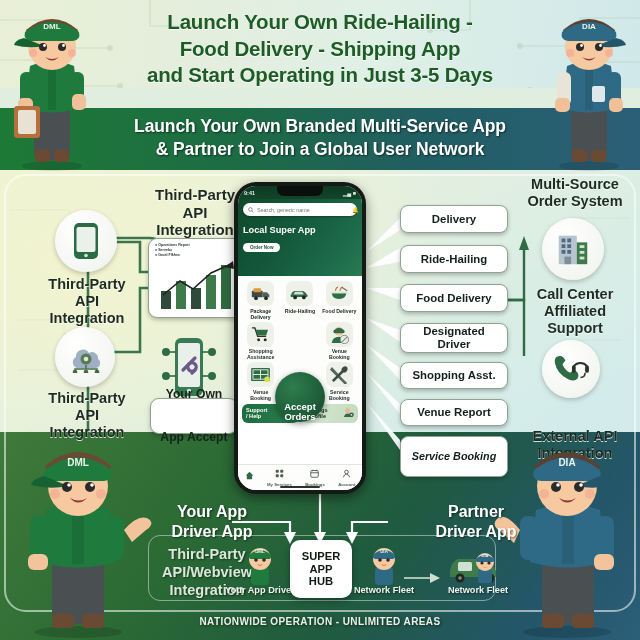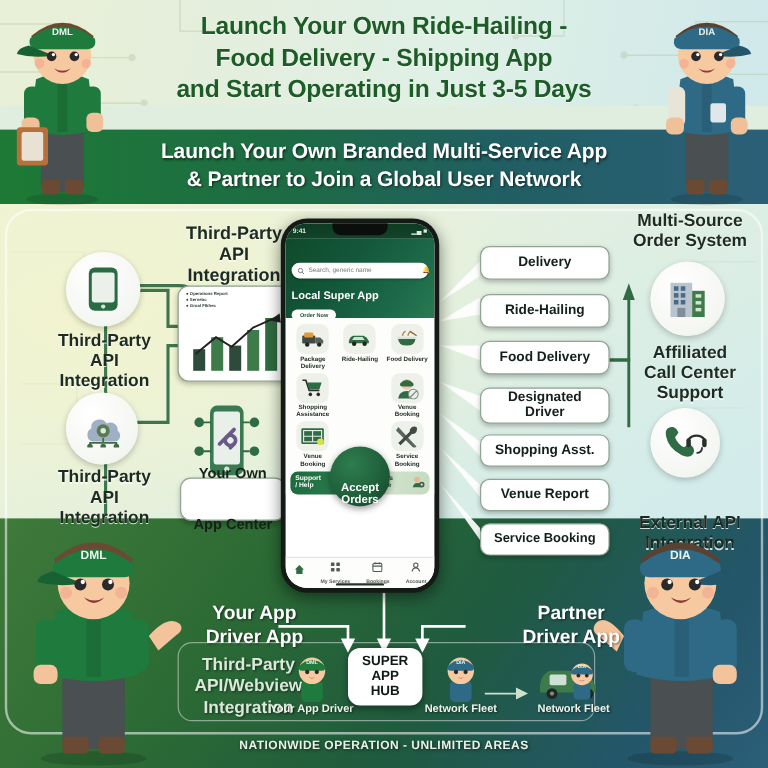--- a/index.html
+++ b/index.html
@@ -119,23 +119,23 @@
     color: #dfe9e0; font-size: 5.5px; font-weight: bold;
     display: flex; align-items: center; justify-content: space-between;
     padding: 0 6px;
   }
   .notch {
     position: absolute; left: 50%; transform: translateX(-50%); top: 0;
     width: 46px; height: 10px; background: #0a0f0c;
     border-radius: 0 0 7px 7px;
   }
   .ph-hero {
-    position: relative; height: 66px;
+    position: relative; height: 77px;
     background: linear-gradient(125deg,#0f4a2a 0%,#13573a 40%,#1d6b4a 78%,#2a7a52 100%);
-    padding: 20px 5px 0;
+    padding: 4px 5px 0;
   }
   .searchbar {
     height: 13px; border-radius: 7px; background: #ffffff;
     display: flex; align-items: center; gap: 3px; padding: 0 5px;
     font-size: 5.4px; color: #6d7a70;
     box-shadow: 0 1px 2px rgba(0,0,0,.3);
   }
   .hero-title { margin-top: 9px; color: #fff; font-size: 9.2px; font-weight: bold; }
   .hero-pill {
     margin-top: 5px; display: inline-block;
@@ -199,21 +199,21 @@
     font-size: 11.4px; font-weight: bold; color: #14201a;
     text-align: center; line-height: 1.1;
   }
 
   
   .hub-frame {
     position: absolute; left: 148px; top: 535px; width: 348px; height: 66px;
     border: 1.6px solid rgba(255,255,255,.45); border-radius: 12px;
   }
   .hub-box {
-    position: absolute; left: 290px; top: 540px; width: 62px; height: 48px;
+    position: absolute; left: 290px; top: 540px; width: 62px; height: 58px;
     background: #fff; border-radius: 10px;
     box-shadow: 0 2px 6px rgba(0,0,0,.38);
     display: flex; align-items: center; justify-content: center; text-align: center;
     font-size: 11.2px; font-weight: bold; color: #101a14; line-height: 1.15;
     z-index: 5;
   }
   .wlbl {
     position: absolute; color: #ffffff; font-weight: bold; text-align: center;
     text-shadow: 1px 1px 2px rgba(0,0,0,.5);
   }
@@ -460,21 +460,21 @@
       </g>
       <g stroke="#6b5a88" stroke-width="3.2" fill="none" stroke-linecap="round">
         <path d="M25 38 l6-6 a4 4 0 0 1 6 6 l-3 3"></path>
         <path d="M37 26 l-6 6 a4 4 0 0 0 6 6"></path>
       </g>
     </svg>
   </div>
 
   <div class="card" style="left:150px; top:398px; width:88px; height:36px; font-size:12.2px; flex-direction:column;">
     <span>Your Own</span>
-    <span>App Center</span>
+    <span>App Accept</span>
   </div>
 
   <div class="phone">
     <div class="screen">
 
       <div class="ph-status">
         <div class="notch"></div>
         <span>9:41</span>
         <span>▁▄ ■</span>
       </div>
@@ -687,21 +687,21 @@
   <div class="pill" style="top:323px; height:30px; flex-direction:column;">
     <span>Designated</span>
     <span>Driver</span>
   </div>
   <div class="pill" style="top:362px; height:27px;">
     <span>Shopping Asst.</span>
   </div>
   <div class="pill" style="top:399px; height:27px;">
     <span>Venue Report</span>
   </div>
-  <div class="pill" style="top:436px; height:27px; font-size:10.8px;">
+  <div class="pill" style="top:436px; height:41px; font-size:10.8px;font-style:italic;">
     <span>Service Booking</span>
   </div>
 
   <div class="lbl-dark" style="left:512px; top:176px; width:126px; font-size:14.5px;">
     <div>Multi-Source</div>
     <div>Order System</div>
   </div>
 
   <div class="icon-circle" style="left:542px; top:218px; width:62px; height:62px;">
     <svg width="38" height="38" viewBox="0 0 40 40">
@@ -718,22 +718,22 @@
       <g fill="#d4e4d0">
         <rect x="27" y="16" width="5" height="3"></rect>
           <rect x="27" y="22" width="5" height="3"></rect>
           <rect x="27" y="28" width="5" height="3"></rect>
       </g>
       <rect x="11" y="28" width="7" height="8" fill="#7e8d99"></rect>
     </svg>
   </div>
 
   <div class="lbl-dark" style="left:512px; top:286px; width:126px; font-size:14.5px;">
+    <div>Call Center</div>
     <div>Affiliated</div>
-    <div>Call Center</div>
     <div>Support</div>
   </div>
 
   <div class="icon-circle" style="left:542px; top:340px; width:58px; height:58px;">
     <svg width="38" height="32" viewBox="0 0 40 34">
       <path d="M5 4 q6-3 9 4 l-3 4 q2 6 8 9 l4-3 q7 3 4 9 q-3 4 -10 1 Q5 22 3 11 q-1-5 2-7z" fill="#2f6b44"></path>
       <path d="M23 14 a9 9 0 0 1 14 0" stroke="#2a322c" stroke-width="2" fill="none"></path>
       <rect x="21" y="13" width="4" height="8" rx="2" fill="#2a322c"></rect>
       <rect x="35" y="13" width="4" height="8" rx="2" fill="#2a322c"></rect>
       <path d="M35 21 q0 5 -5 5" stroke="#2a322c" stroke-width="1.6" fill="none"></path>

